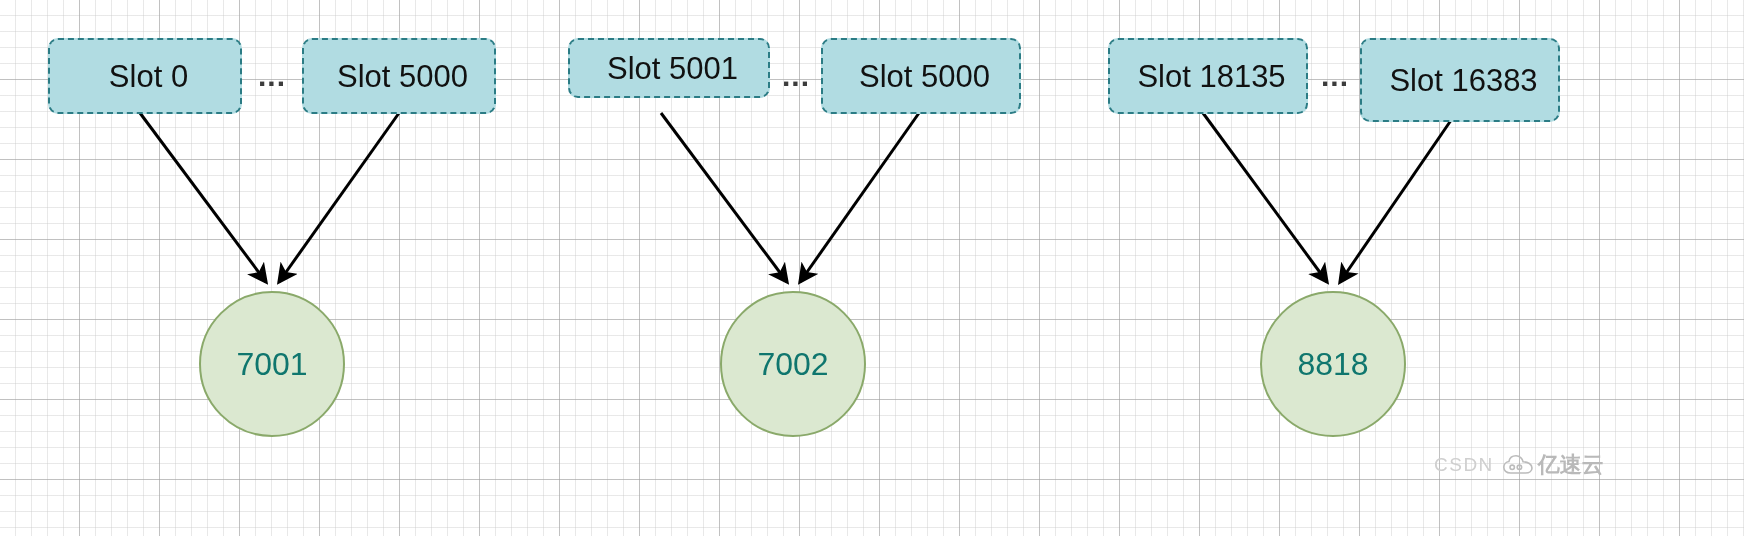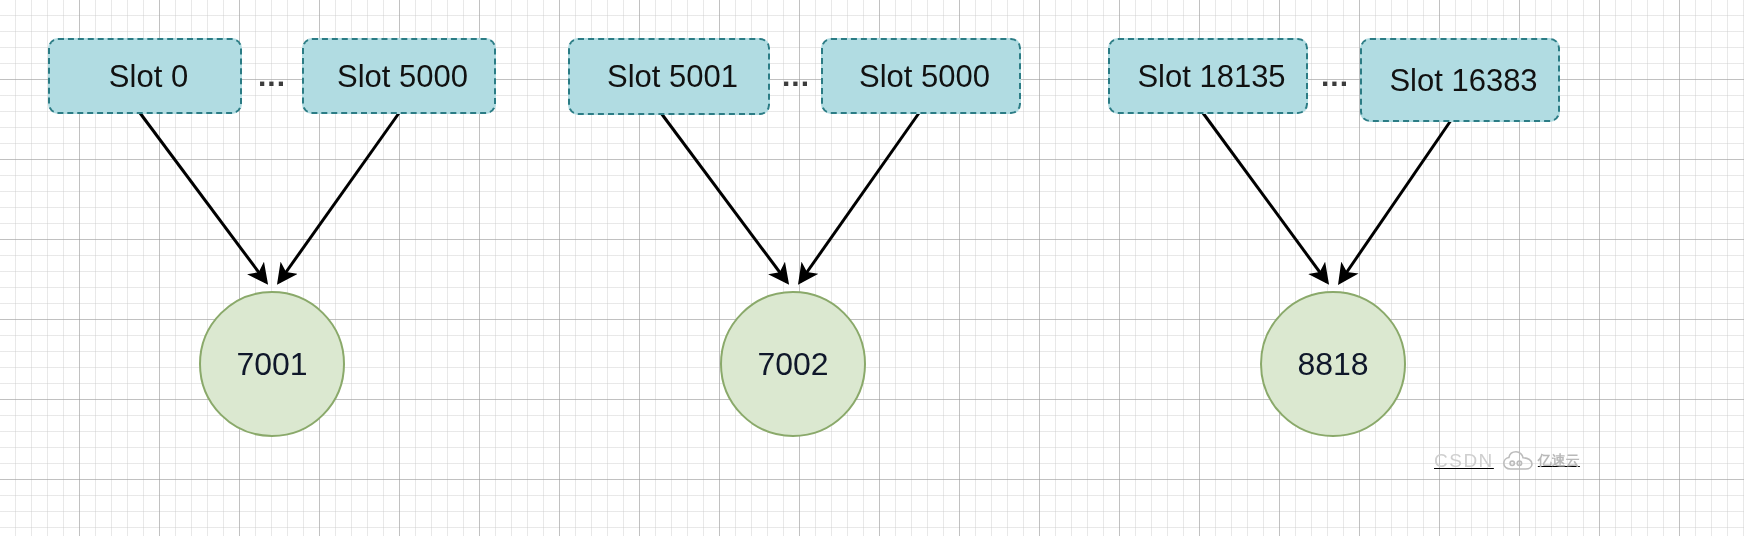--- a/index.html
+++ b/index.html
@@ -44,44 +44,43 @@
     white-space:nowrap;
   }
   .node-circle{
     position:absolute;
     box-sizing:border-box;
     width:146px;height:146px;
     border-radius:50%;
     background:#dbe8d0;
     border:2px solid #8aa96a;
     display:flex;align-items:center;justify-content:center;
-    color:#0f172a;
+    color:#0f766e;
     font-size:32px;
     line-height:1;
     white-space:nowrap;
   }
 
   .watermark{
     position:absolute;
     display:flex;align-items:center;
     gap:9px;
     user-select:none;
-    text-decoration:underline;
   }
   .wm-csdn{
     color:#cfcfcf;
     font-size:19px;
     letter-spacing:1.5px;
     font-family:"Liberation Sans", sans-serif;
   }
   .wm-logo{display:flex;align-items:center;gap:5px;}
   .wm-cloud{display:block;}
   .wm-cn{
     color:#b9b9b9;
-    font-size:14px;
+    font-size:22px;
     font-weight:700;
     letter-spacing:0px;
     font-family:"DejaVu Sans", sans-serif;
   }
 </style>
 </head>
 <body>
 
 <div id="canvas">
 
@@ -106,21 +105,21 @@
   </svg>
 
   <div class="slot-box" style="left:48px;top:38px;width:194px;height:76px;">Slot 0</div>
 
   <div class="ellipsis" style="left:250px;top:62px;width:44px;height:28px;">...</div>
 
   <div class="slot-box" style="left:302px;top:38px;width:194px;height:76px;">Slot 5000</div>
 
   <div class="node-circle" style="left:199px;top:291px;">7001</div>
 
-  <div class="slot-box" style="left:568px;top:38px;width:202px;height:77px;">Slot 5001</div>
+  <div class="slot-box" style="left:568px;top:38px;width:202px;height:60px;">Slot 5001</div>
 
   <div class="ellipsis" style="left:774px;top:62px;width:44px;height:28px;">...</div>
 
   <div class="slot-box" style="left:821px;top:38px;width:200px;height:76px;">Slot 5000</div>
 
   <div class="node-circle" style="left:720px;top:291px;">7002</div>
 
   <div class="slot-box" style="left:1108px;top:38px;width:200px;height:76px;">Slot 18135</div>
 
   <div class="ellipsis" style="left:1313px;top:62px;width:44px;height:28px;">...</div>

